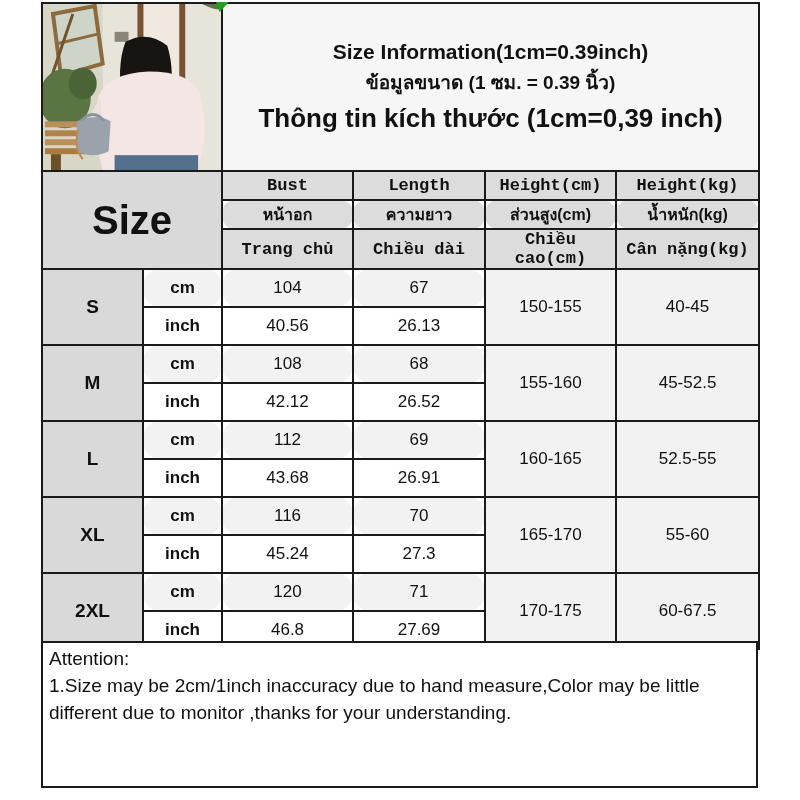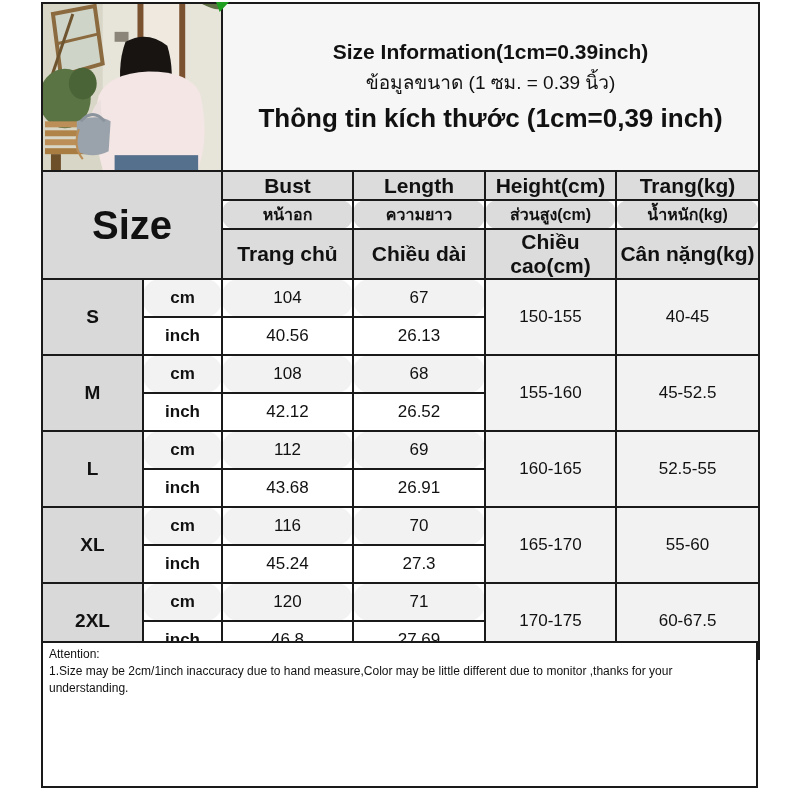--- a/index.html
+++ b/index.html
@@ -14,39 +14,39 @@
 
   tr.photo-row{height:167px;}
   tr.hdr-row{height:29px;}
   tr.body-row{height:38px;}
 
   td.photo-cell{padding:0;background:#e9e6de;position:relative;}
   td.photo-cell svg{display:block;width:100%;height:100%;}
 
   td.title-cell{background:#f6f6f6;}
   .title-line1{font-size:21px;font-weight:700;line-height:1.55;}
-  .title-line2{font-size:19px;font-weight:400;line-height:1.55;}
+  .title-line2{font-size:19px;font-weight:700;line-height:1.55;}
   .title-line3{font-size:26px;font-weight:700;line-height:1.55;}
 
-  td.hdr{background:#dcdcdc;font-weight:700;font-size:21px;}
+  td.hdr{background:#dcdcdc;font-weight:700;font-size:17px;font-family:Liberation Mono, monospace;}
   td.hdr-th{background:#dcdcdc;font-weight:700;font-size:16px;border-radius:13px;}
   td.size-corner{background:#d9d9d9;font-size:40px;font-weight:700;}
   td.size-label{background:#d9d9d9;font-size:19px;font-weight:700;}
   td.unit{font-weight:700;font-size:17px;}
   td.val{font-size:17px;font-weight:400;}
   td.row-cm{background:#f2f2f2;border-radius:17px;}
   td.row-inch{background:#ffffff;}
   td.merged{background:#f2f2f2;font-size:17px;font-weight:400;}
 
   .green-tri{position:absolute;left:216px;top:2px;width:13px;height:10px;
        background:#1f9f1f;clip-path:polygon(0 0,100% 0,28% 100%);}
 
   .attention-box{position:absolute;left:41px;top:641px;width:717px;height:147px;
        border:2px solid #1a1a1a;box-sizing:border-box;background:#fff;
-       padding:3px 6px;font-size:12px;line-height:1.42;text-align:left;}
+       padding:3px 6px;font-size:19px;line-height:1.42;text-align:left;}
   .attention-box p{margin:0;}
 </style>
 </head>
 <body>
 
 <div class="canvas">
 
   <table class="size-table">
     <colgroup>
       <col style="width:101px">
@@ -101,21 +101,21 @@
         <div class="title-line2">ข้อมูลขนาด (1 ซม. = 0.39 นิ้ว)</div>
         <div class="title-line3">Thông tin kích thước (1cm=0,39 inch)</div>
       </td>
     </tr>
 
     <tr class="hdr-row">
       <td class="size-corner" colspan="2" rowspan="3">Size</td>
       <td class="hdr">Bust</td>
       <td class="hdr">Length</td>
       <td class="hdr">Height(cm)</td>
-      <td class="hdr">Trang(kg)</td>
+      <td class="hdr">Height(kg)</td>
     </tr>
     <tr class="hdr-row">
       <td class="hdr-th">หน้าอก</td>
       <td class="hdr-th">ความยาว</td>
       <td class="hdr-th">ส่วนสูง(cm)</td>
       <td class="hdr-th">น้ำหนัก(kg)</td>
     </tr>
     <tr class="hdr-row">
       <td class="hdr">Trang chủ</td>
       <td class="hdr">Chiều dài</td>

